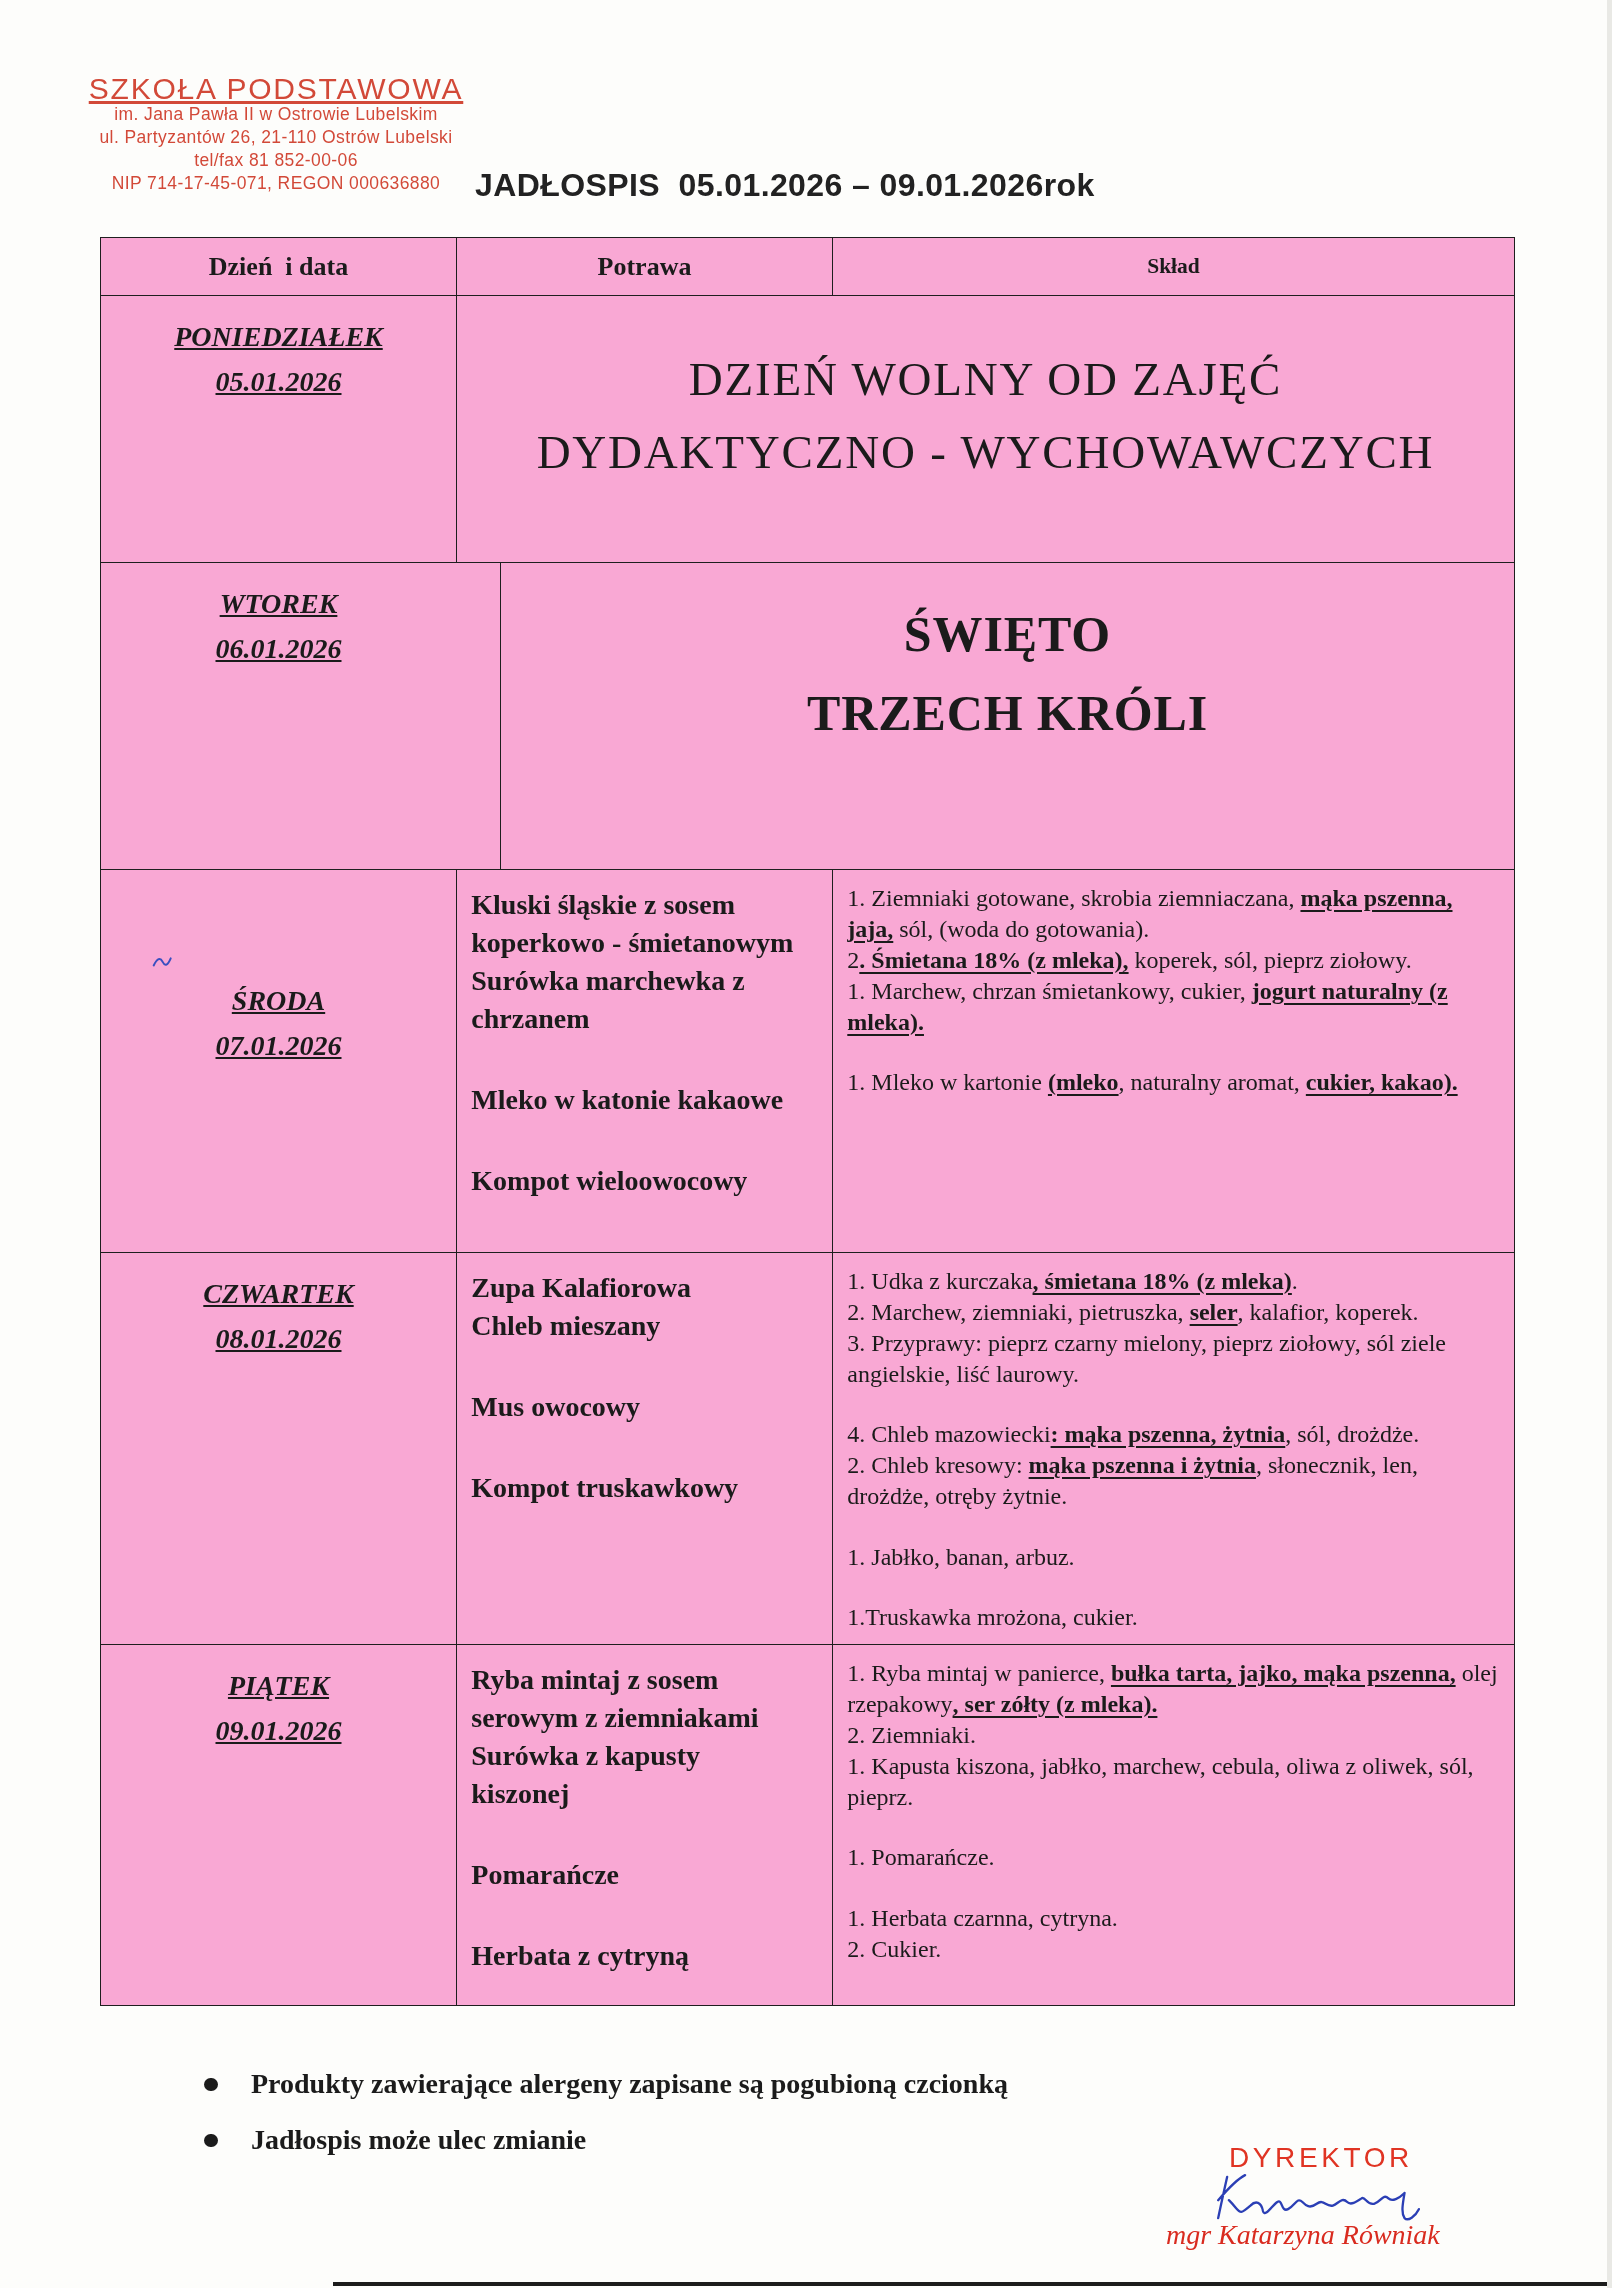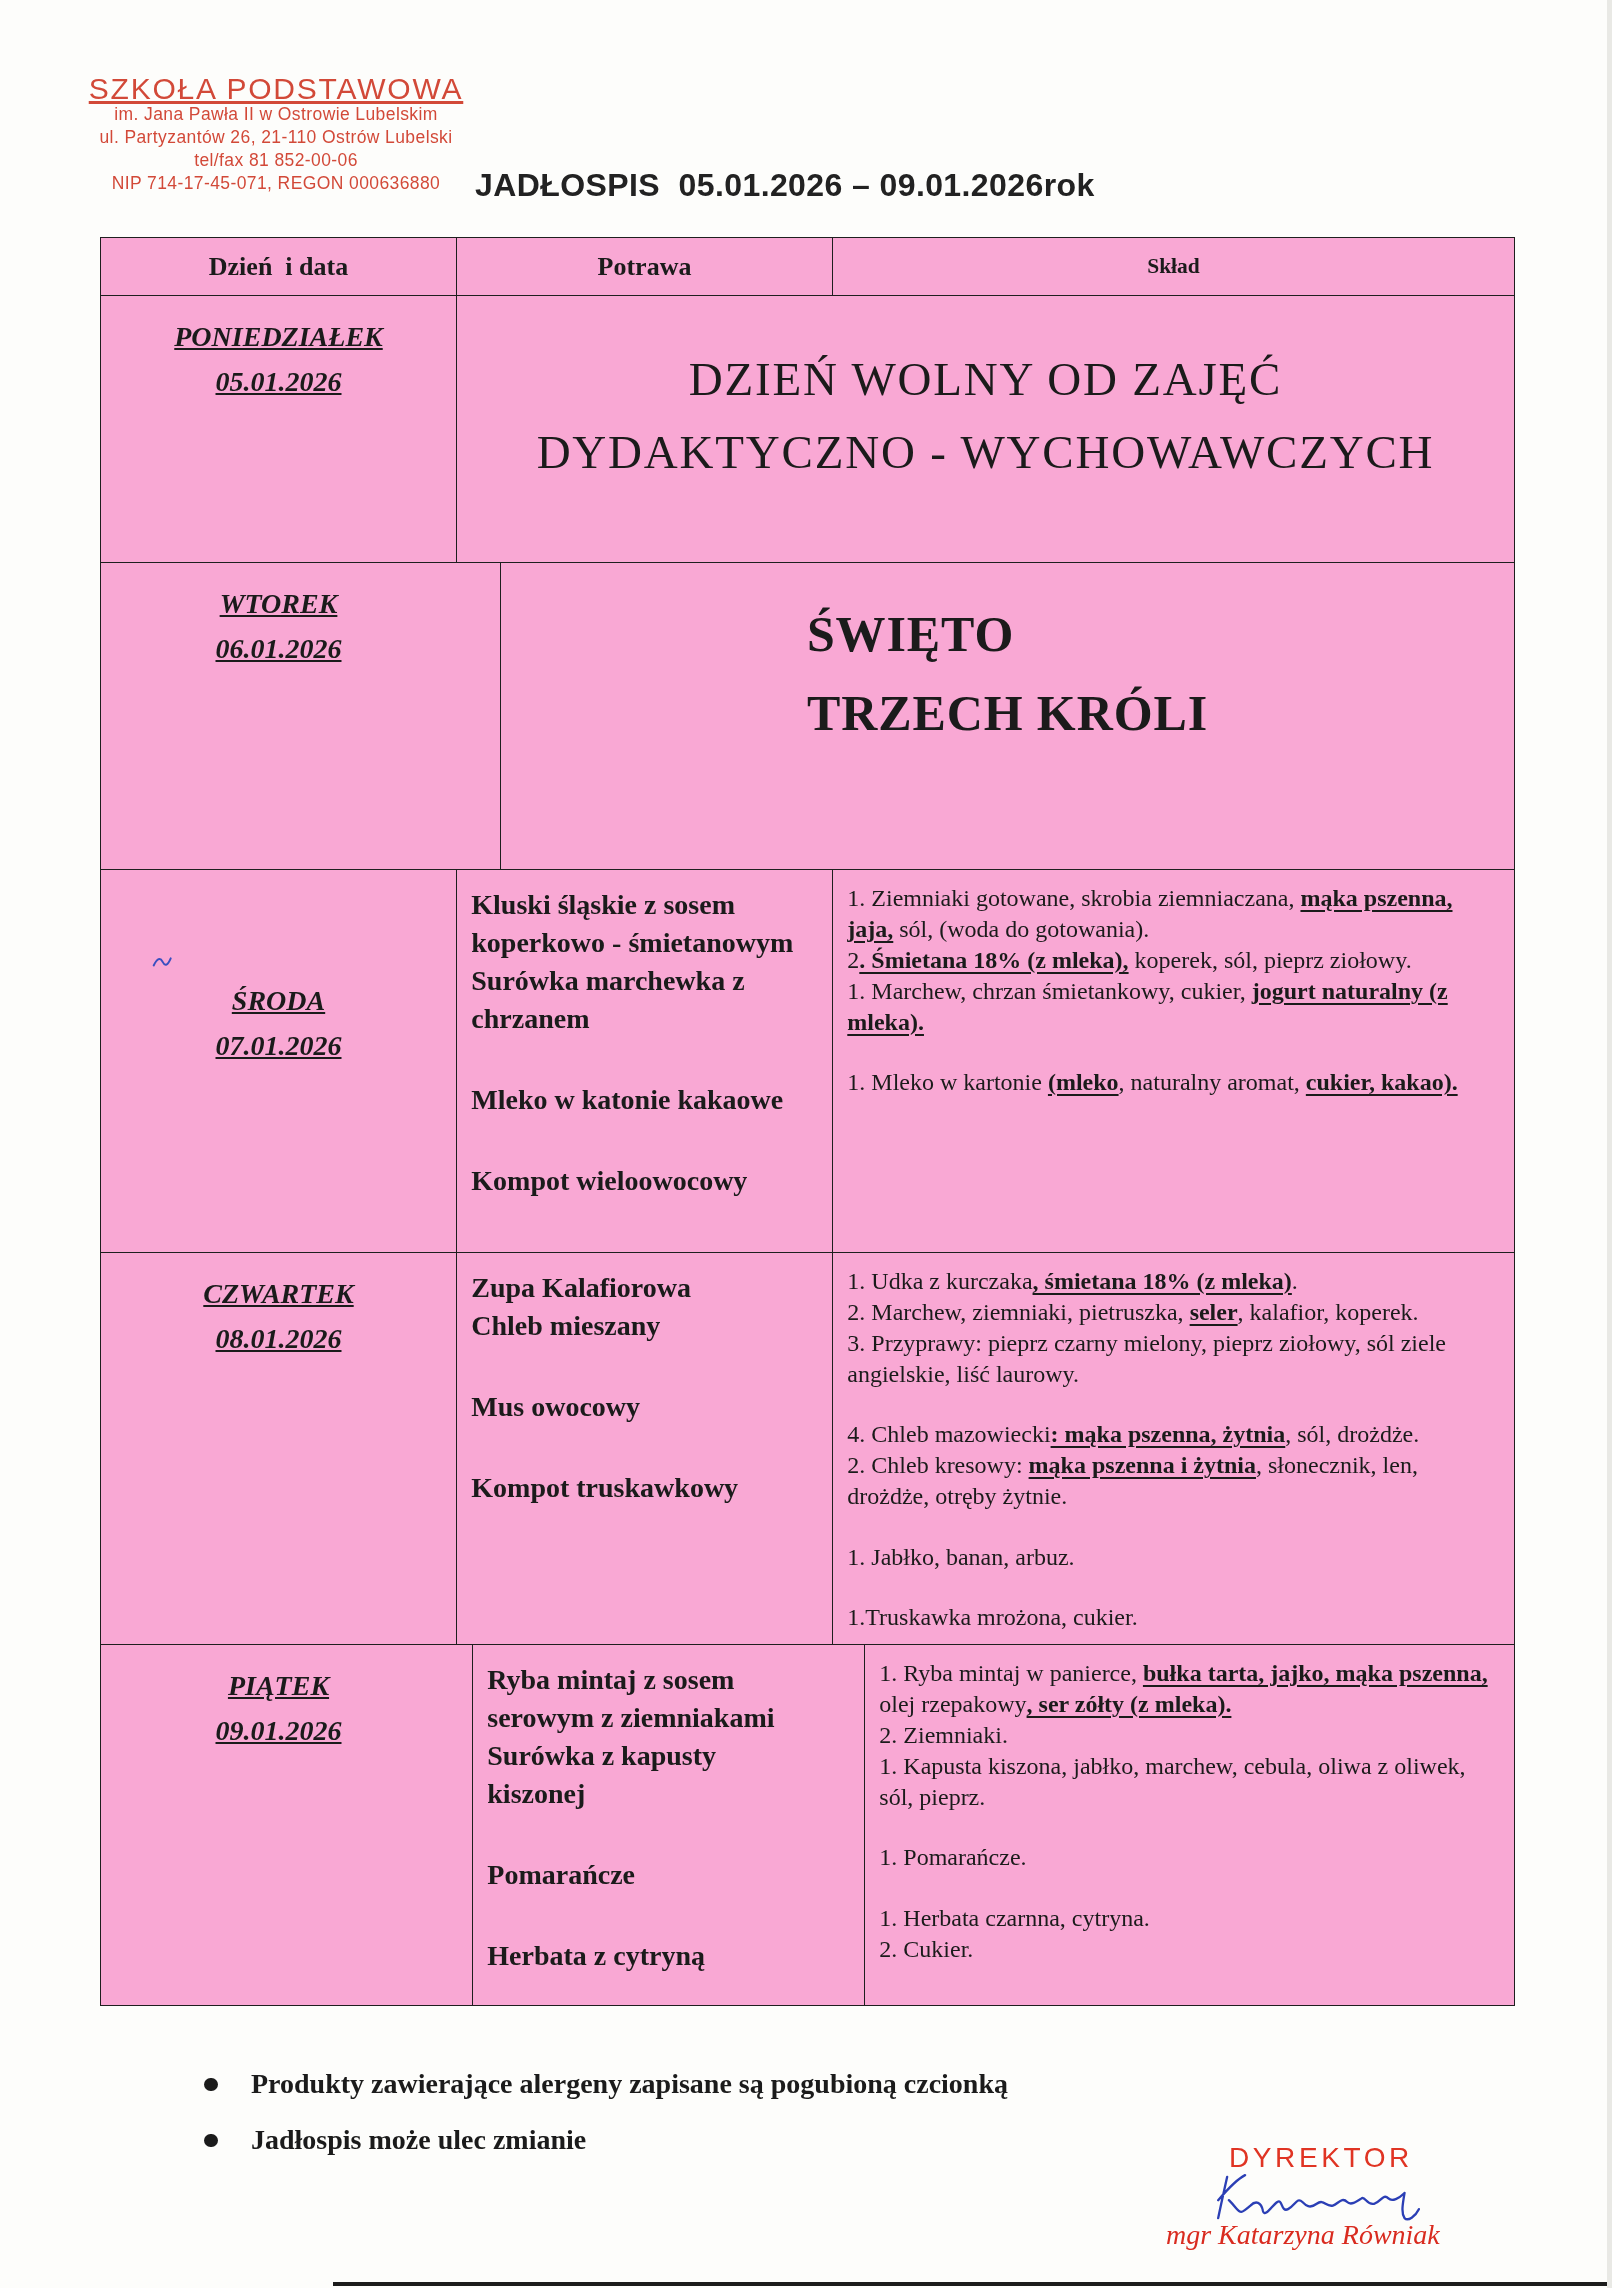--- a/index.html
+++ b/index.html
@@ -67,20 +67,21 @@
   .holiday-1 {
     display:flex; align-items:center; justify-content:center;
     text-align:center;
     font-size:47px; line-height:73px;
     letter-spacing:1.8px;
     white-space:pre-line;
     padding-bottom:27px;
   }
   .holiday-2 {
     display:flex; align-items:flex-start; justify-content:center;
+    text-align:center;
     font-weight:bold;
     font-size:50px; line-height:79px;
     letter-spacing:0.9px;
     white-space:pre-line;
     padding-top:32px;
   }
 
   .dish-cell { padding:16px 30px 12.5px 14.3px; font-weight:bold; font-size:28px; line-height:38px; }
   .dish-cell .para { margin:0; }
   .dish-cell .gap { height:43px; }
@@ -208,21 +209,21 @@
           <div class="gap"></div>
           <div class="para"><span>4. Chleb mazowiecki</span><span class="b u">: mąka pszenna, żytnia</span><span>, sól, drożdże.</span></div>
           <div class="para"><span>2. Chleb kresowy: </span><span class="b u">mąka pszenna i żytnia</span><span>, słonecznik, len, drożdże, otręby żytnie.</span></div>
           <div class="gap"></div>
           <div class="para"><span>1. Jabłko, banan, arbuz.</span></div>
           <div class="gap"></div>
           <div class="para"><span>1.Truskawka mrożona, cukier.</span></div>
         </div>
     </div>
 
-    <div class="t-row" style="height:361px;gap:16px;">
+    <div class="t-row" style="height:361px;">
       <div class="cell c-day day-cell">PIĄTEK
 09.01.2026</div>
       <div class="cell c-dish dish-cell">
           <div class="para">Ryba mintaj  z sosem serowym z ziemniakami</div>
           <div class="para">Surówka z kapusty kiszonej</div>
           <div class="gap"></div>
           <div class="para">Pomarańcze</div>
           <div class="gap"></div>
           <div class="para">Herbata z cytryną</div>
         </div>

